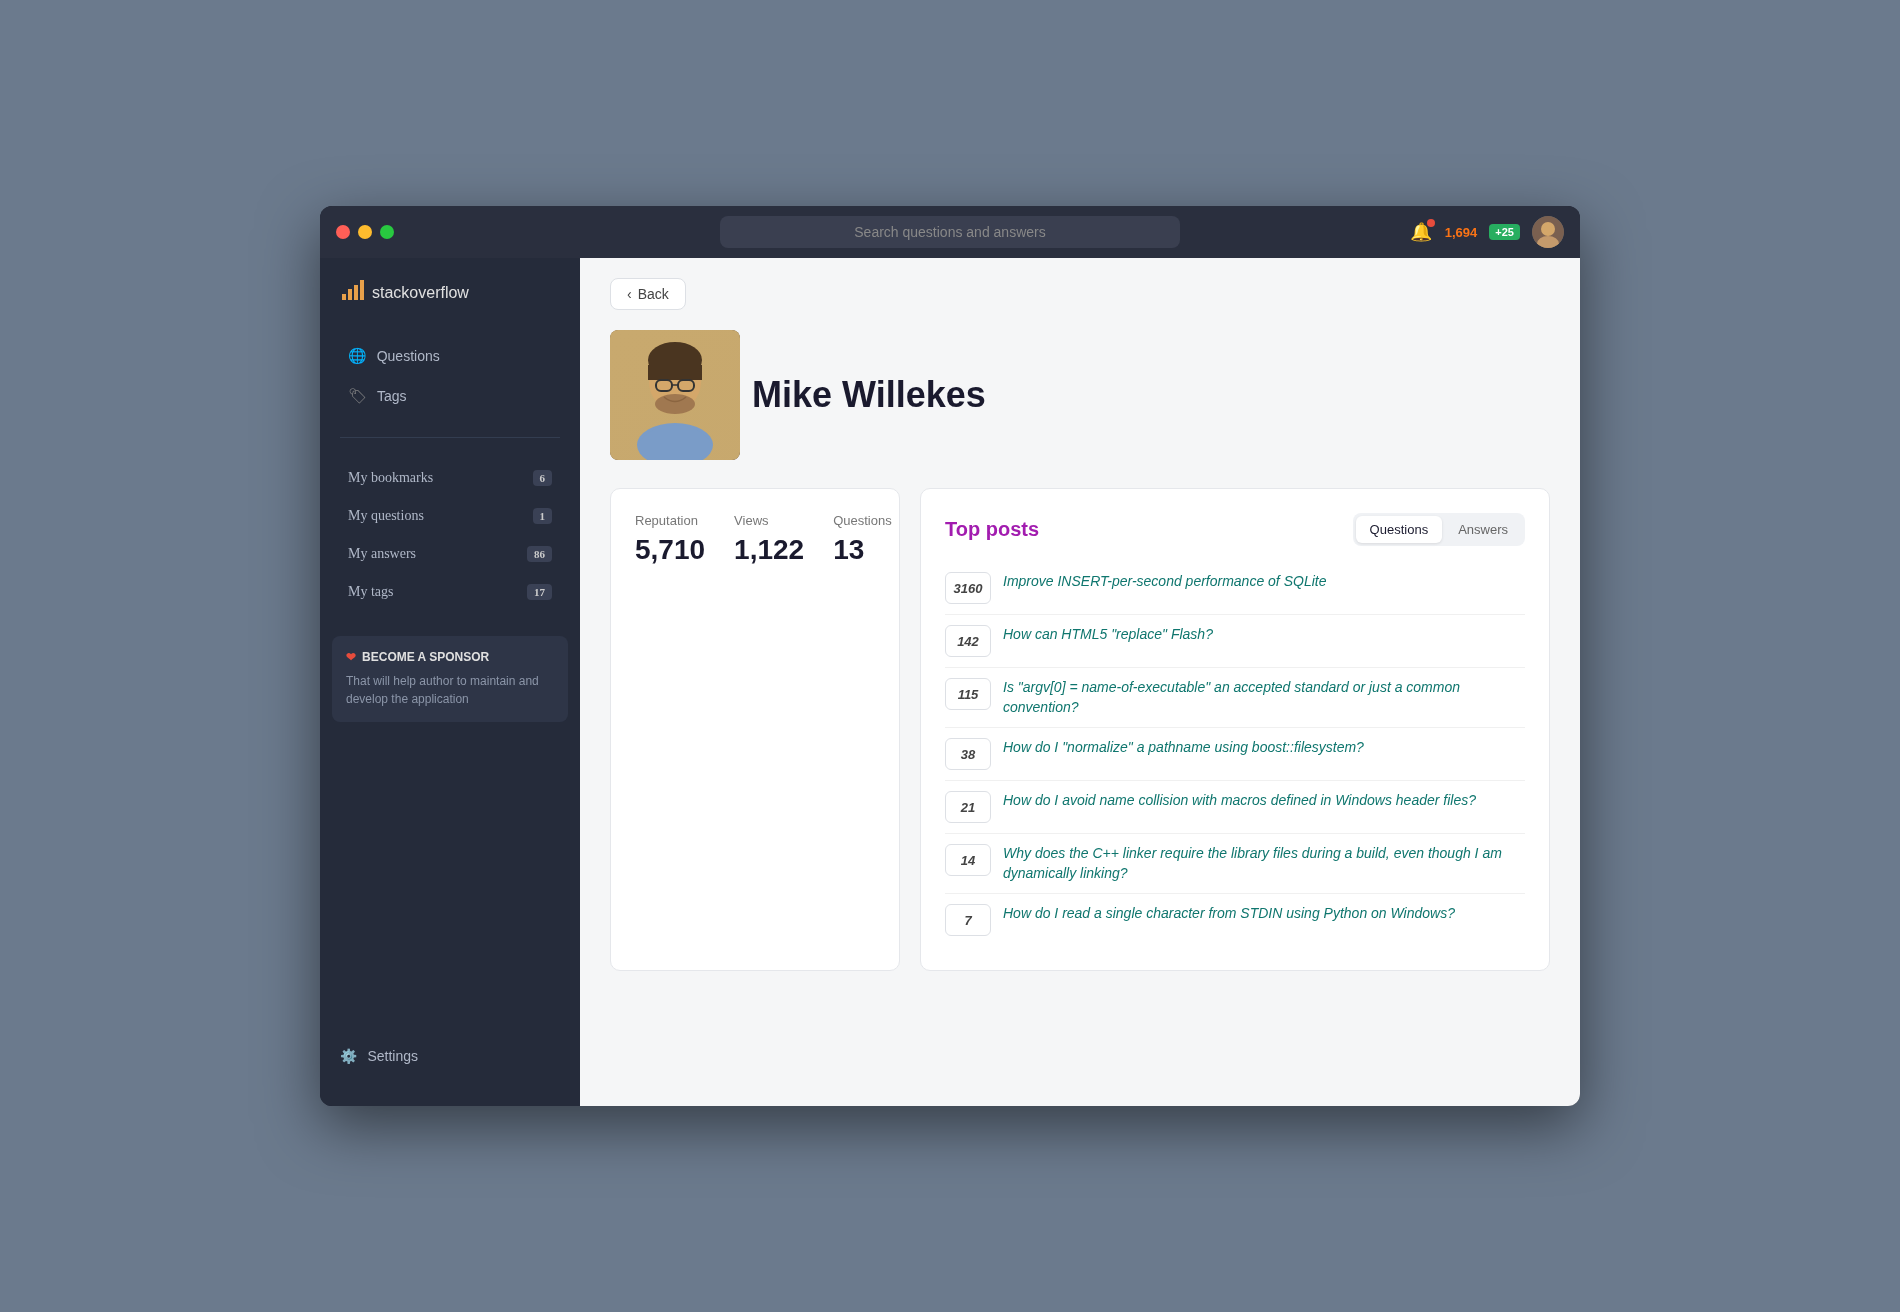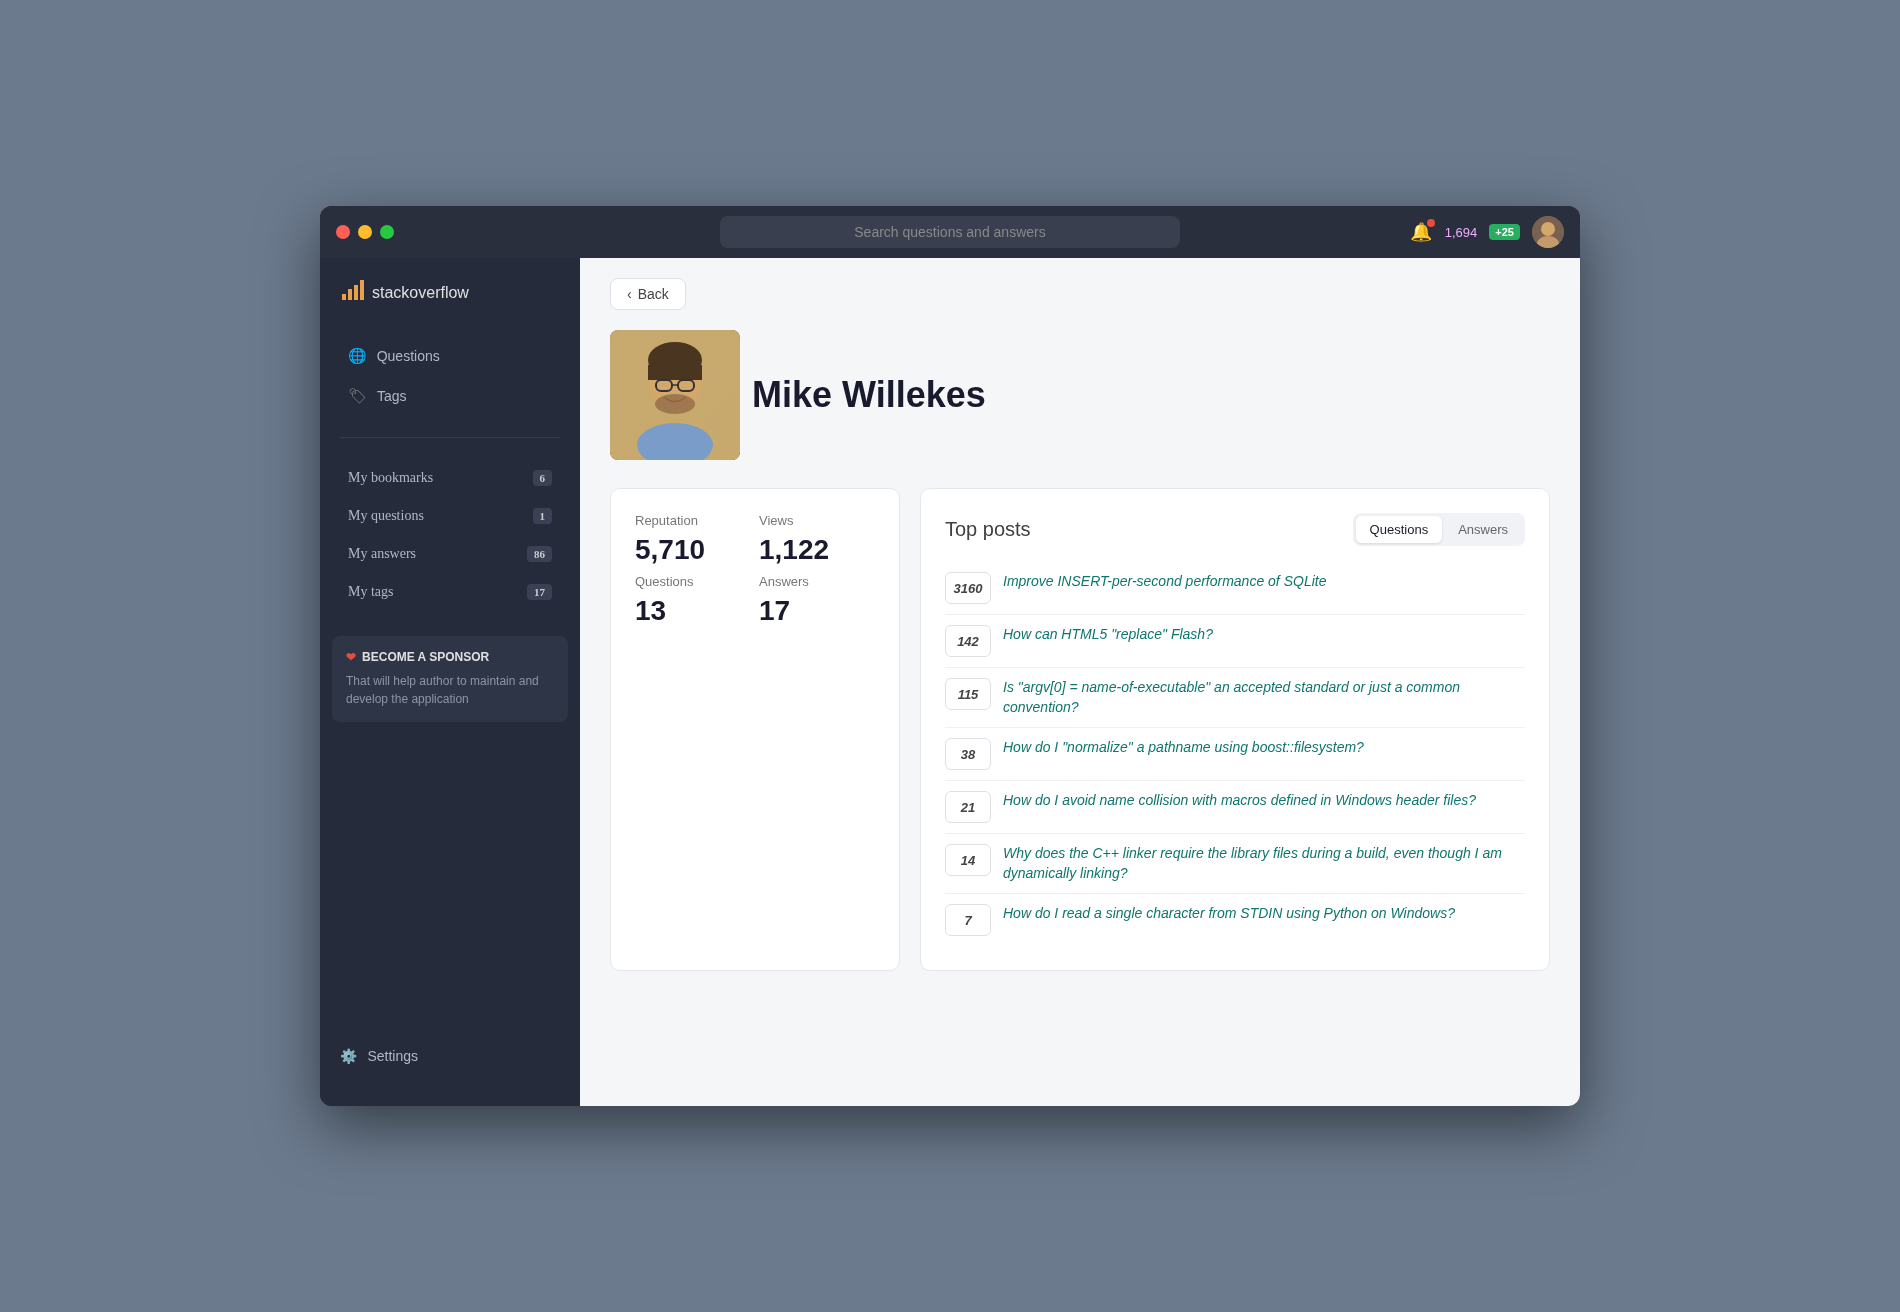--- a/index.html
+++ b/index.html
@@ -90,23 +90,23 @@
       width: 8px;
       height: 8px;
       background: #e74c3c;
       border-radius: 50%;
       position: absolute;
       top: -2px;
       right: -2px;
     }
 
     .rep-badge {
-      color: #f0abfc;
+      color: #f97316;
       font-size: 13px;
-      font-weight: 400;
+      font-weight: 700;
     }
 
     .plus-badge {
       background: #27ae60;
       color: white;
       font-size: 11px;
       font-weight: bold;
       padding: 2px 6px;
       border-radius: 4px;
     }
@@ -312,22 +312,22 @@
       background: white;
       border-radius: 10px;
       padding: 24px;
       width: 290px;
       flex-shrink: 0;
       border: 1px solid #e5e7eb;
     }
 
     .stats-grid {
       display: grid;
-      grid-template-columns: 1fr 1fr;
-      gap: 8px;
+      grid-template-columns: 1fr 1fr 1fr 1fr;
+      gap: 29px;
     }
 
     .stat-item {}
 
     .stat-label {
       font-size: 13px;
       color: #777;
       margin-bottom: 6px;
     }
 
@@ -348,22 +348,22 @@
 
     .top-posts-header {
       display: flex;
       align-items: center;
       justify-content: space-between;
       margin-bottom: 16px;
     }
 
     .top-posts-title {
       font-size: 20px;
-      font-weight: 400;
-      color: #404040;
+      font-weight: 700;
+      color: #a21caf;
       text-align: right;
     }
 
     .tab-group {
       display: flex;
       background: #f0f2f5;
       border-radius: 8px;
       padding: 3px;
       gap: 2px;
     }

